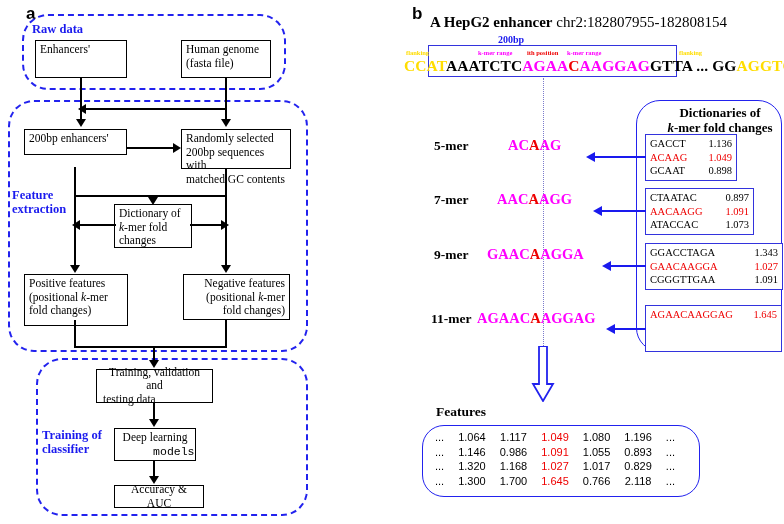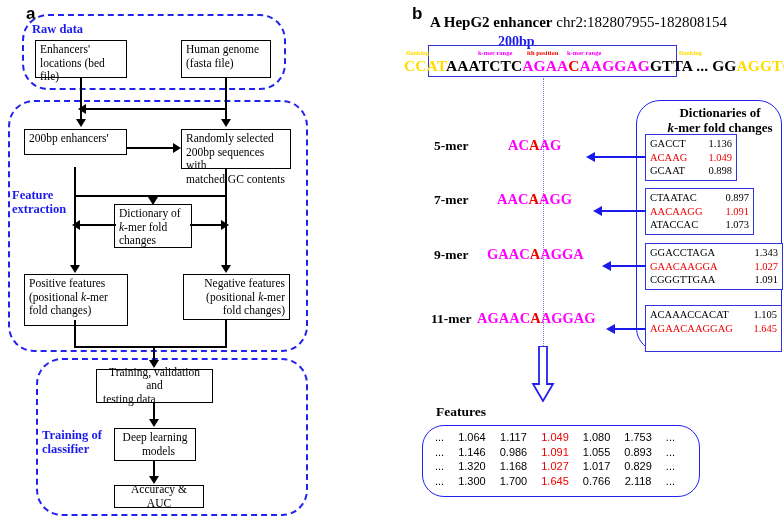--- a/index.html
+++ b/index.html
@@ -33,21 +33,21 @@
 
   
   .b-title{position:absolute;font-size:15px;white-space:nowrap;}
   .b-title b{font-weight:bold;}
   .seq-box{position:absolute;border:1.6px solid #3333dd;box-sizing:border-box;}
   .seq-line{position:absolute;white-space:nowrap;font-size:15.5px;font-weight:bold;
             letter-spacing:.1px;}
   .flank{color:#ffdd00;}
   .kmerrange{color:#ff00ff;}
   .ith{color:#ee0000;}
-  .lbl-200{position:absolute;color:#1a1aee;font-weight:bold;font-size:14px;
+  .lbl-200{position:absolute;color:#1a1aee;font-weight:bold;font-size:10px;
            font-family:"Liberation Serif",serif;text-align:center;}
   .mini{position:absolute;font-size:6.5px;font-weight:bold;white-space:nowrap;
         font-family:"Liberation Serif",serif;}
   .mini.m{color:#ff00ff;}
   .mini.r{color:#ee0000;}
   .mini.y{color:#ffdd00;}
   .dotline{position:absolute;border-left:1.6px dotted #7b7bcc;}
 
   .kmer-label{position:absolute;font-weight:bold;font-size:13.5px;white-space:nowrap;}
   .kmer-seq{position:absolute;font-weight:bold;font-size:14.5px;color:#ff00ff;
@@ -95,21 +95,20 @@
 </div>
 
 <div class="grp" style="left:36px;top:358px;width:272px;height:158px;"></div>
 <div class="grp-label" style="left:42px;top:428px;">
   <span>Training of</span><br>
   <span>classifier</span>
 </div>
 
 <div class="box" style="left:35px;top:40px;width:92px;height:38px;">
   <div>Enhancers'</div>
-  <div>locations (bed file)</div>
 </div>
 <div class="box" style="left:181px;top:40px;width:90px;height:38px;">
   <div>Human genome</div>
   <div>(fasta file)</div>
 </div>
 
 <div class="box" style="left:24px;top:129px;width:103px;height:26px;">
   <div>200bp enhancers'</div>
 </div>
 <div class="box" style="left:181px;top:129px;width:110px;height:40px;">
@@ -134,21 +133,21 @@
   <div><span>(positional </span><span class="it">k</span><span>-mer</span></div>
   <div>fold changes)</div>
 </div>
 
 <div class="box ctr" style="left:96px;top:369px;width:117px;height:34px;flex-direction:column;">
   <div>Training, validation and</div>
   <div style="width:100%;text-align:left;padding-left:4px;">testing data</div>
 </div>
 <div class="box ctr" style="left:114px;top:428px;width:82px;height:33px;flex-direction:column;">
   <div>Deep learning</div>
-  <div style="width:100%;text-align:center;padding-left:7px;">models</div>
+  <div style="width:100%;text-align:right;padding-left:7px;font-family:Liberation Mono, monospace;">models</div>
 </div>
 <div class="box ctr" style="left:114px;top:485px;width:90px;height:23px;">Accuracy &amp; AUC</div>
 
 <div class="vline" style="left:80px;top:78px;height:43px;"></div>
 <div class="arw-d" style="left:76px;top:119px;"></div>
 <div class="vline" style="left:225px;top:78px;height:43px;"></div>
 <div class="arw-d" style="left:221px;top:119px;"></div>
 <div class="hline" style="left:80px;top:108px;width:147px;"></div>
 <div class="arw-l" style="left:78px;top:104px;"></div>
 
@@ -262,24 +261,20 @@
       <span>GAACAAGGA</span>
       <span class="kv">1.027</span>
     </div>
   <div class="dict-row">
       <span>CGGGTTGAA</span>
       <span class="kv">1.091</span>
     </div>
 </div>
 
 <div class="dict-box" style="left:645px;top:305px;width:137px;height:47px;">
-  <div class="dict-row">
-      <span>ACAAACCACAT</span>
-      <span class="kv">1.105</span>
-    </div>
   <div class="dict-row hl">
       <span>AGAACAAGGAG</span>
       <span class="kv">1.645</span>
     </div>
 </div>
 
 <div class="blu-line" style="left:594px;top:156px;width:52px;"></div>
 <div class="blu-arw-l" style="left:586px;top:152px;"></div>
 
 <div class="blu-line" style="left:601px;top:210px;width:45px;"></div>
@@ -299,21 +294,21 @@
 
 <div class="feat-box" style="left:422px;top:425px;width:278px;height:72px;"></div>
 <table class="feat-table" style="left:428px;top:430px;">
   <tbody>
       <tr>
     <td>...</td>
     <td>1.064</td>
     <td>1.117</td>
     <td class="hl">1.049</td>
     <td>1.080</td>
-    <td>1.753</td>
+    <td>1.196</td>
     <td>...</td>
   </tr>
   <tr>
     <td>...</td>
     <td>1.146</td>
     <td>0.986</td>
     <td class="hl">1.091</td>
     <td>1.055</td>
     <td>0.893</td>
     <td>...</td>

